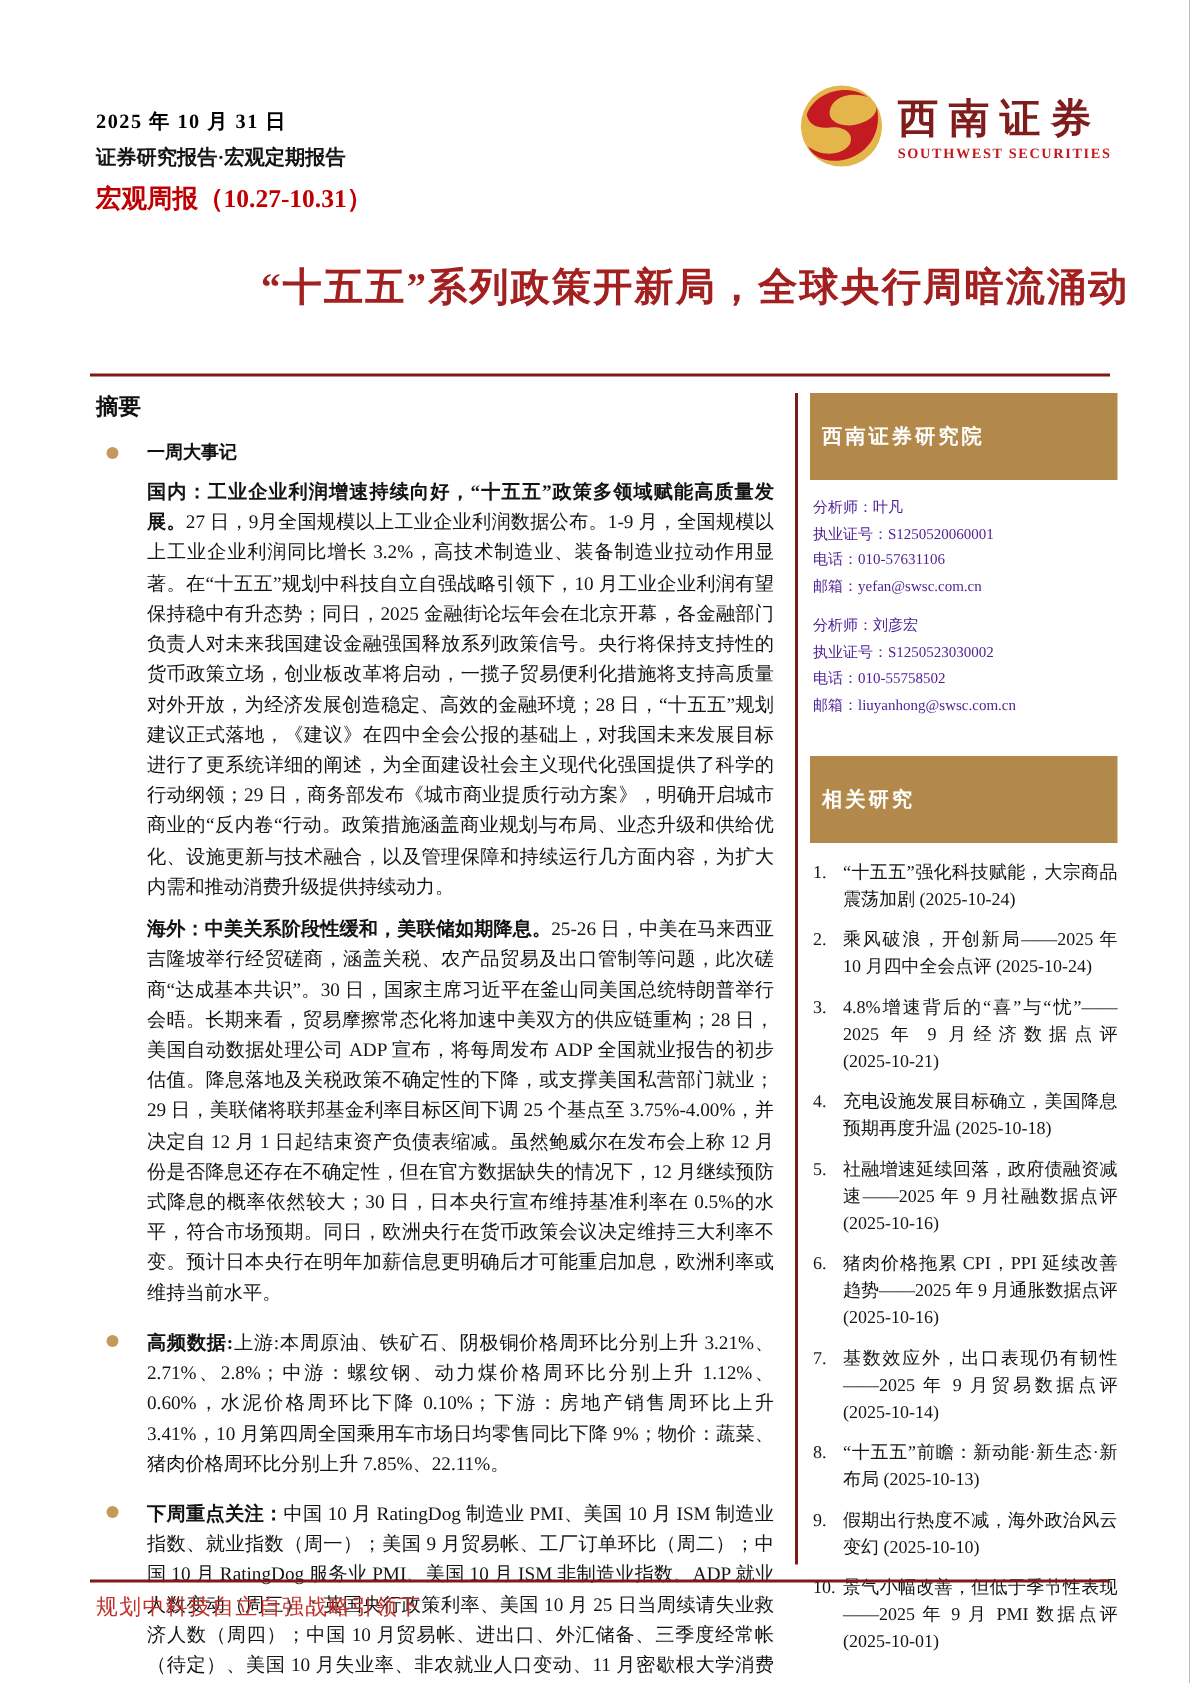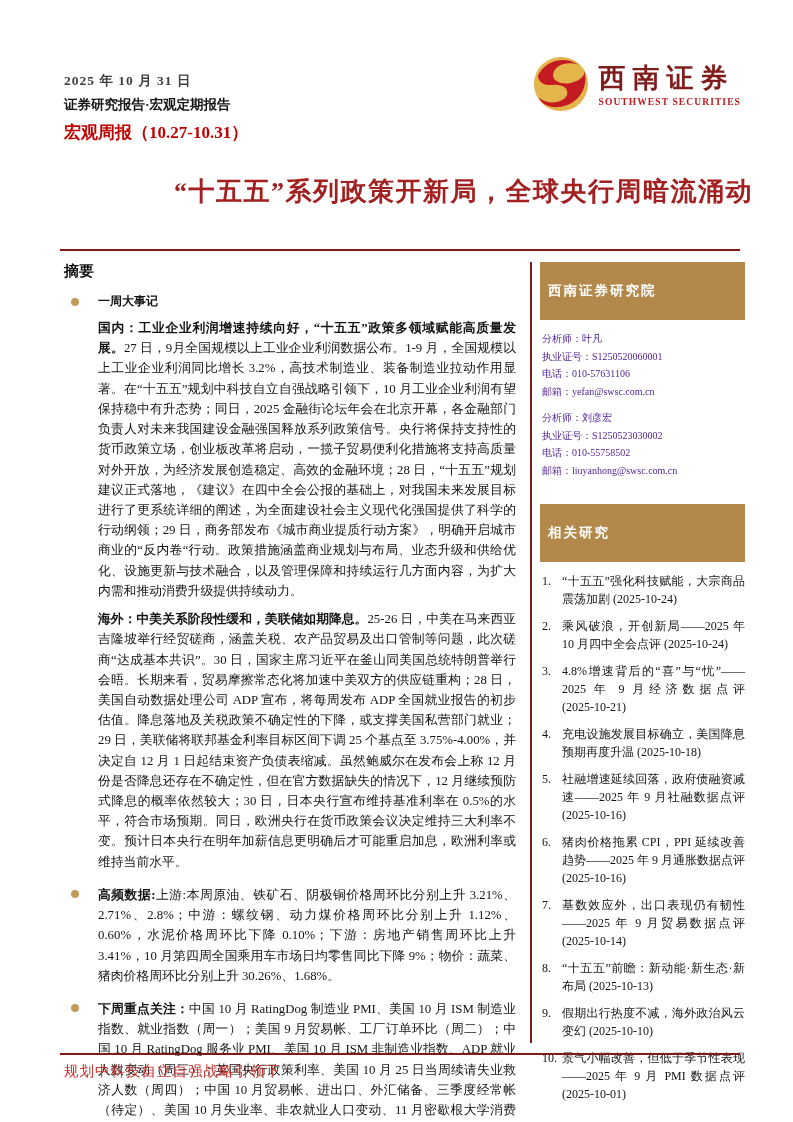--- a/index.html
+++ b/index.html
@@ -4,21 +4,21 @@
 <style>
   * { margin:0; padding:0; box-sizing:border-box; }
   html,body { background:#888; }
   .page {
     position:relative; width:793px; height:1122px; background:#ffffff;
     margin:0 auto; overflow:hidden;
     font-family:"Liberation Serif","DejaVu Serif",serif; color:#111;
   }
   
   .hdr-left { position:absolute; left:64px; top:72px; }
-  .hdr-date { font-size:13.5px; font-weight:bold; letter-spacing:1px; color:#404040; }
+  .hdr-date { font-size:13.5px; font-weight:bold; letter-spacing:1px; color:#000000; }
   .hdr-type { font-size:13.5px; font-weight:bold; margin-top:6px; color:#151515; }
   .hdr-issue { font-size:17px; font-weight:bold; margin-top:7px; color:#C00000; }
   .logo { position:absolute; right:52px; top:55px; display:flex; align-items:center; gap:9px; }
   .logo-cn { color:#7f1d1d; font-size:27px; font-weight:bold; letter-spacing:7px; line-height:1; white-space:nowrap; }
   .logo-en { color:#C0191F; font-size:9.5px; font-weight:bold; letter-spacing:1.1px; margin-top:5px; white-space:nowrap; }
   
   .doc-title {
     position:absolute; top:174px; left:40px; right:40px; text-align:right;
     font-size:26px; font-weight:bold; color:#A32020; letter-spacing:1.5px; white-space:nowrap;
   }
@@ -87,21 +87,21 @@
 
       <div class="bullet-item">
         <span class="bullet-dot"></span>
         <div class="bullet-head">一周大事记</div>
         <p class="para"><span class="lead">国内：工业企业利润增速持续向好，“十五五”政策多领域赋能高质量发展。</span><span>27 日，9月全国规模以上工业企业利润数据公布。1-9 月，全国规模以上工业企业利润同比增长 3.2%，高技术制造业、装备制造业拉动作用显著。在“十五五”规划中科技自立自强战略引领下，10 月工业企业利润有望保持稳中有升态势；同日，2025 金融街论坛年会在北京开幕，各金融部门负责人对未来我国建设金融强国释放系列政策信号。央行将保持支持性的货币政策立场，创业板改革将启动，一揽子贸易便利化措施将支持高质量对外开放，为经济发展创造稳定、高效的金融环境；28 日，“十五五”规划建议正式落地，《建议》在四中全会公报的基础上，对我国未来发展目标进行了更系统详细的阐述，为全面建设社会主义现代化强国提供了科学的行动纲领；29 日，商务部发布《城市商业提质行动方案》，明确开启城市商业的“反内卷“行动。政策措施涵盖商业规划与布局、业态升级和供给优化、设施更新与技术融合，以及管理保障和持续运行几方面内容，为扩大内需和推动消费升级提供持续动力。</span></p>
         <p class="para"><span class="lead">海外：中美关系阶段性缓和，美联储如期降息。</span><span>25-26 日，中美在马来西亚吉隆坡举行经贸磋商，涵盖关税、农产品贸易及出口管制等问题，此次磋商“达成基本共识”。30 日，国家主席习近平在釜山同美国总统特朗普举行会晤。长期来看，贸易摩擦常态化将加速中美双方的供应链重构；28 日，美国自动数据处理公司 ADP 宣布，将每周发布 ADP 全国就业报告的初步估值。降息落地及关税政策不确定性的下降，或支撑美国私营部门就业；29 日，美联储将联邦基金利率目标区间下调 25 个基点至 3.75%-4.00%，并决定自 12 月 1 日起结束资产负债表缩减。虽然鲍威尔在发布会上称 12 月份是否降息还存在不确定性，但在官方数据缺失的情况下，12 月继续预防式降息的概率依然较大；30 日，日本央行宣布维持基准利率在 0.5%的水平，符合市场预期。同日，欧洲央行在货币政策会议决定维持三大利率不变。预计日本央行在明年加薪信息更明确后才可能重启加息，欧洲利率或维持当前水平。</span></p>
       </div>
 
       <div class="bullet-item">
         <span class="bullet-dot"></span>
-        <div class="bullet-inline"><span class="lead">高频数据:</span><span>上游:本周原油、铁矿石、阴极铜价格周环比分别上升 3.21%、2.71%、2.8%；中游：螺纹钢、动力煤价格周环比分别上升 1.12%、0.60%，水泥价格周环比下降 0.10%；下游：房地产销售周环比上升 3.41%，10 月第四周全国乘用车市场日均零售同比下降 9%；物价：蔬菜、猪肉价格周环比分别上升 30.26%、1.68%。</span></div>
+        <div class="bullet-inline"><span class="lead">高频数据:</span><span>上游:本周原油、铁矿石、阴极铜价格周环比分别上升 3.21%、2.71%、2.8%；中游：螺纹钢、动力煤价格周环比分别上升 1.12%、0.60%，水泥价格周环比下降 0.10%；下游：房地产销售周环比上升 3.41%，10 月第四周全国乘用车市场日均零售同比下降 9%；物价：蔬菜、猪肉价格周环比分别上升 7.85%、22.11%。</span></div>
       </div>
 
       <div class="bullet-item">
         <span class="bullet-dot"></span>
         <div class="bullet-inline"><span class="lead">下周重点关注：</span><span>中国 10 月 RatingDog 制造业 PMI、美国 10 月 ISM 制造业指数、就业指数（周一）；美国 9 月贸易帐、工厂订单环比（周二）；中国 10 月 RatingDog 服务业 PMI、美国 10 月 ISM 非制造业指数、ADP 就业人数变动（周三）；英国央行政策利率、美国 10 月 25 日当周续请失业救济人数（周四）；中国 10 月贸易帐、进出口、外汇储备、三季度经常帐（待定）、美国 10 月失业率、非农就业人口变动、11 月密歇根大学消费者预期指数（周五）。</span></div>
       </div>
 
     </div>
 
     <div class="col-right">

